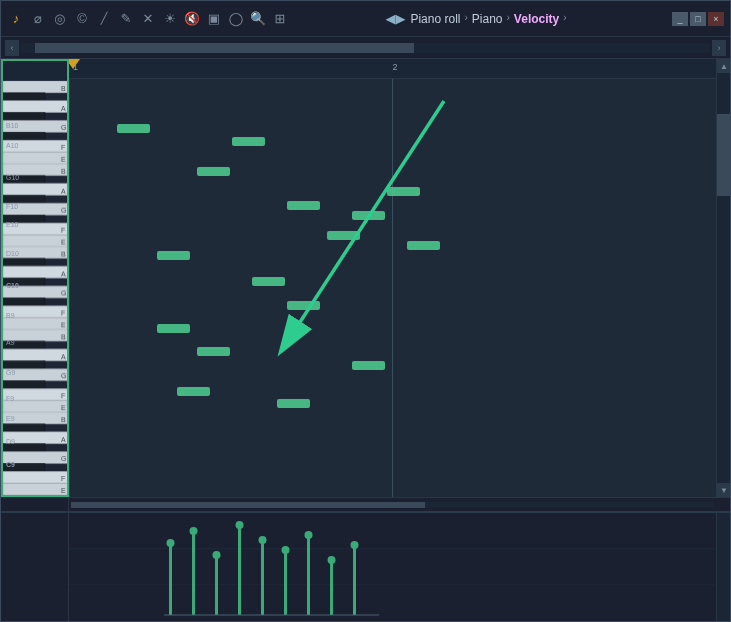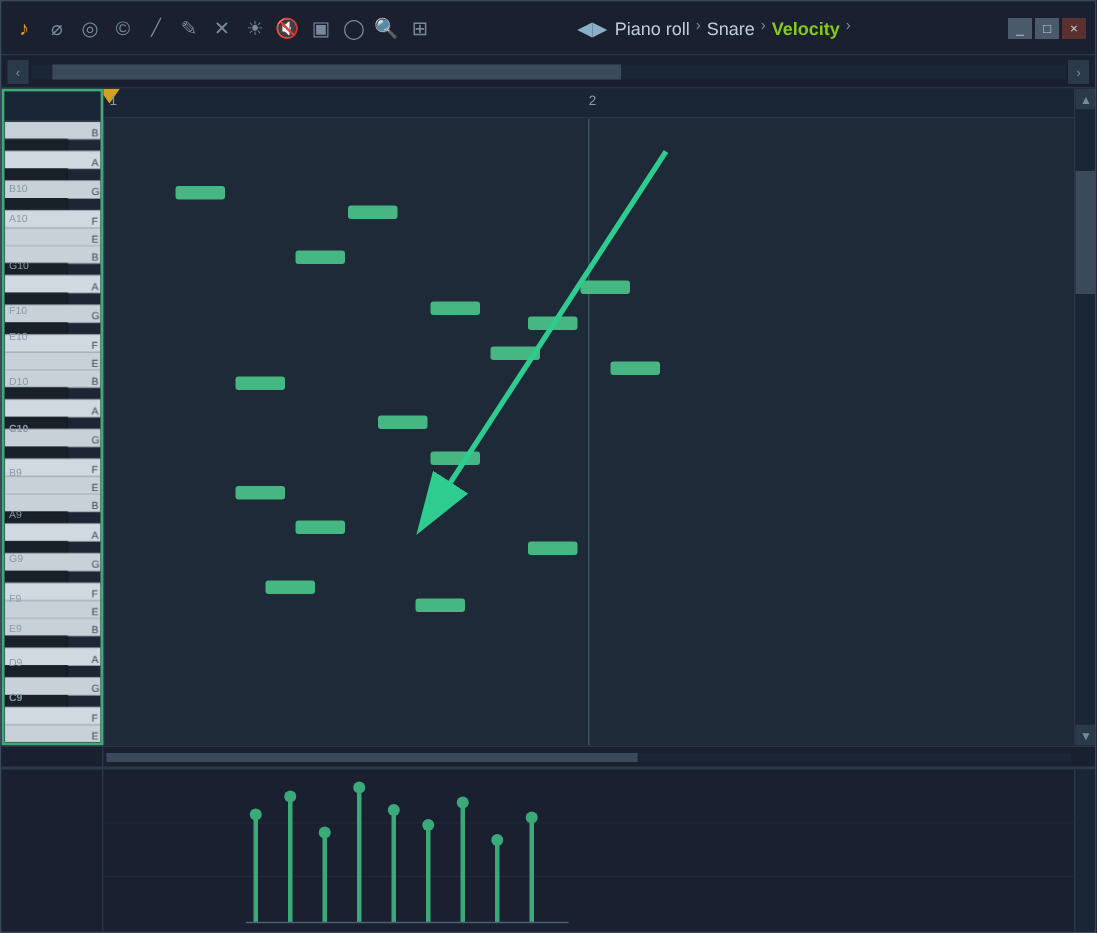--- a/index.html
+++ b/index.html
@@ -66,21 +66,21 @@
       font-size: 12px;
       color: #c0ccd8;
     }
 
     .breadcrumb-sep {
       color: #7a8a9a;
       font-size: 10px;
     }
 
     .breadcrumb-active {
-      color: #84cc16;
+      color: #f0abfc;
       font-weight: bold;
     }
 
     .title-bar-controls {
       display: flex;
       gap: 2px;
       margin-left: 8px;
     }
 
     .win-btn {
@@ -194,21 +194,21 @@
       <div class="tb-icon gray">▣</div>
       <div class="tb-icon gray">◯</div>
       <div class="tb-icon gray">🔍</div>
       <div class="tb-icon gray">⊞</div>
     </div>
     <div class="title-bar-center">
       <div class="tb-icon gray" style="color:#8ab0c8">◀▶</div>
       <div class="breadcrumb">
         <span>Piano roll</span>
         <span class="breadcrumb-sep">›</span>
-        <span>Snare</span>
+        <span>Piano</span>
         <span class="breadcrumb-sep">›</span>
         <span class="breadcrumb-active">Velocity</span>
         <span class="breadcrumb-sep">›</span>
       </div>
     </div>
     <div class="title-bar-controls">
       <button class="win-btn">_</button>
       <button class="win-btn">□</button>
       <button class="win-btn" style="background:#5a3030">×</button>
     </div>

